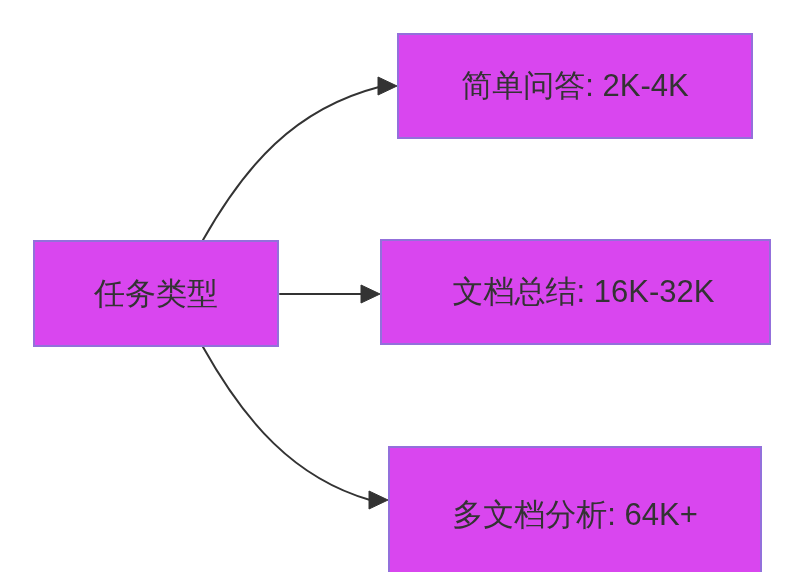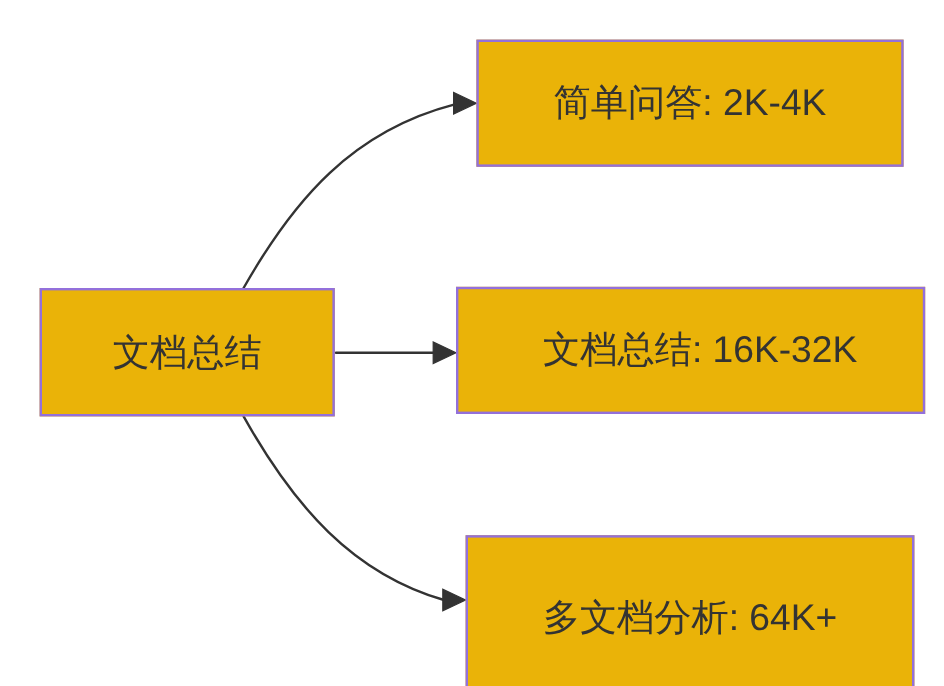--- a/index.html
+++ b/index.html
@@ -19,21 +19,21 @@
     position: absolute;
     left: 0;
     top: 0;
     width: 787px;
     height: 572px;
     pointer-events: none;
   }
   .node {
     position: absolute;
     box-sizing: border-box;
-    background: #eab308;
+    background: #d946ef;
     border: 2px solid #9370DB;
     color: #333333;
     display: flex;
     align-items: center;
     justify-content: center;
     font-size: 31px;
     line-height: 1.2;
     text-align: center;
     white-space: nowrap;
   }
@@ -64,21 +64,21 @@
     <polygon class="arrow-head" points="397,86 378,77 378,95"></polygon>
 
     <path class="edge-path" d="M280,294 L362,294"></path>
     <polygon class="arrow-head" points="380,294 361,285 361,303"></polygon>
 
     <path class="edge-path" d="M203,347 C245,422 294,478 370,500"></path>
     <polygon class="arrow-head" points="388,500 369,491 369,509"></polygon>
   </svg>
 
   <div class="node node-task-type">
-    <span>文档总结</span>
+    <span>任务类型</span>
   </div>
 
   <div class="node node-simple-qa">
     <span>简单问答: 2K-4K</span>
   </div>
 
   <div class="node node-doc-summary">
     <span>文档总结: 16K-32K</span>
   </div>
 

